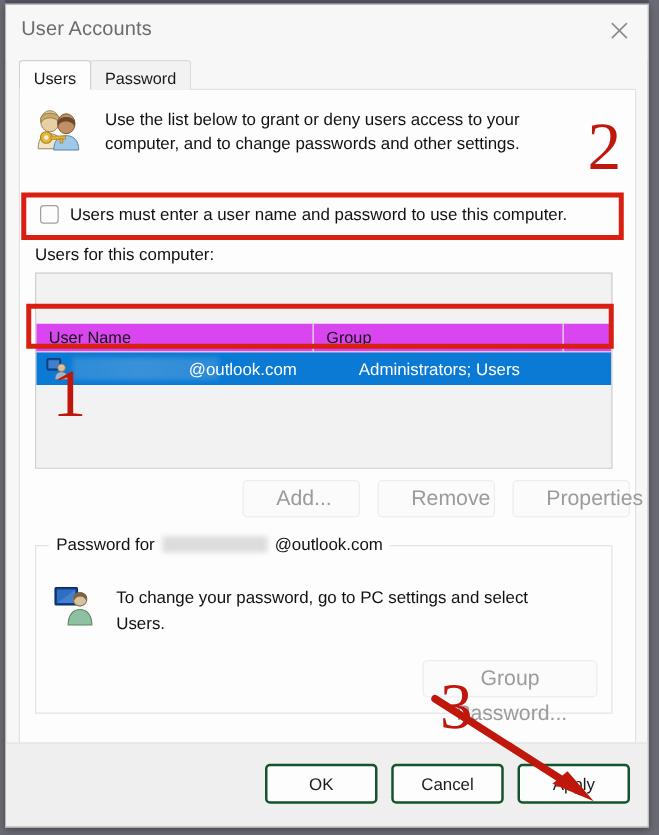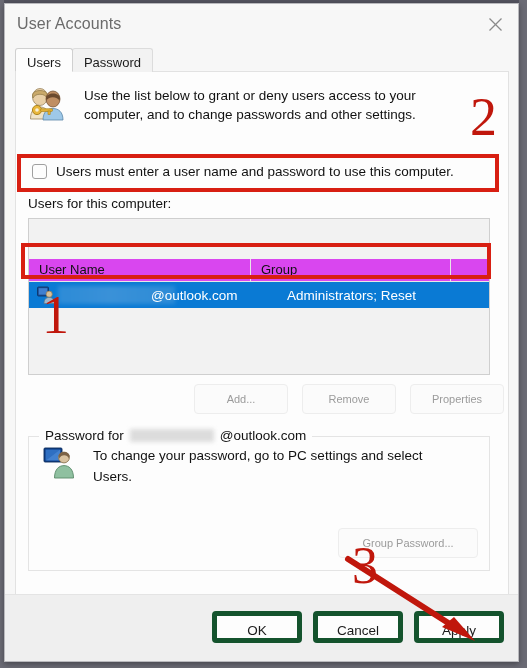--- a/index.html
+++ b/index.html
@@ -229,30 +229,30 @@
 
   
   #mid-buttons {
     position: absolute;
     left: 178px;
     top: 312px;
     display: flex;
     gap: 14px;
   }
   .btn {
-    font-size: 11px;
+    font-size: 17px;
     border: 1px solid #e3e3e3;
     border-radius: 4px;
     background: #fbfbfb;
     box-sizing: border-box;
     height: 30px;
     line-height: 28px;
     text-align: center;
     color: #1b1b1b;
-    padding: 0 11px;
+    padding: 0 26px;
   }
   .btn.disabled {
     color: #9b9b9b;
     background: #fbfbfb;
     border-color: #ededed;
   }
   #btn-add { width: 94px; }
   #btn-remove { width: 94px; }
   #btn-properties { width: 94px; }
 
@@ -282,21 +282,21 @@
     display: inline-block;
     width: 84px;
     height: 13px;
     margin: 0 6px;
     background: #dcdcdc;
     filter: blur(2.2px);
   }
   #pwd-body {
     position: absolute;
     left: 14px;
-    top: 8px;
+    top: 30px;
     display: flex;
     align-items: flex-start;
   }
   #pwd-text {
     font-size: 13.5px;
     color: #111;
     line-height: 21px;
     margin-left: 16px;
     width: 330px;
   }
@@ -325,21 +325,21 @@
     gap: 11px;
   }
   .btn-b {
     width: 90px;
     height: 32px;
     line-height: 30px;
     font-size: 13.5px;
     text-align: center;
     color: #1b1b1b;
     background: #fdfdfd;
-    border: 5px solid #14532d;
+    border: 2px solid #14532d;
     border-radius: 4px;
     box-sizing: border-box;
   }
 
   
   .anno-box {
     position: absolute;
     border: 4px solid #d81f12;
     box-sizing: border-box;
     z-index: 20;
@@ -434,21 +434,21 @@
       </div>
       <div id="list-row">
         <svg class="icon-row-user" viewBox="0 0 18 18">
           <rect x="0.5" y="1" width="11" height="9" rx="1" fill="#1b4f96" stroke="#0d2f5e" stroke-width=".8"></rect>
           <rect x="1.8" y="2.2" width="8.4" height="6.4" fill="#3f7fd0"></rect>
           <circle cx="12.2" cy="8.2" r="3.1" fill="#d8c09a" stroke="#8a7550" stroke-width=".7"></circle>
           <path d="M7 17.5 C7 13 9.6 11.4 12.2 11.4 C14.8 11.4 17.4 13 17.4 17.5 Z" fill="#9fb7cc" stroke="#5d7588" stroke-width=".7"></path>
         </svg>
         <div id="row-redact"></div>
         <div id="row-username">@outlook.com</div>
-        <div id="row-group">Administrators; Reset</div>
+        <div id="row-group">Administrators; Users</div>
       </div>
       <div id="list-empty"></div>
     </div>
 
     <div id="mid-buttons">
       <div id="btn-add" class="btn disabled">Add...</div>
       <div id="btn-remove" class="btn disabled">Remove</div>
       <div id="btn-properties" class="btn disabled">Properties</div>
     </div>
 

